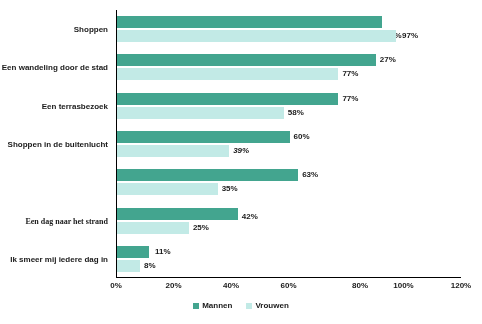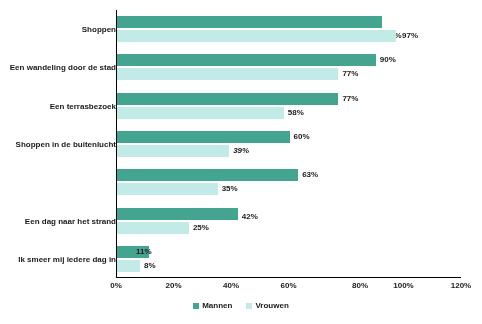--- a/index.html
+++ b/index.html
@@ -16,21 +16,21 @@
 
   #chart-root {
     position: relative;
     width: 482px;
     height: 324px;
   }
 
   
   .cat-labels {
     position: absolute;
-    left: 8px;
+    left: 0;
     top: 10px;
     width: 112px;
     height: 268px;
   }
   .cat-label {
     position: absolute;
     right: 4px;
     width: 108px;
     text-align: right;
     font-size: 8px;
@@ -133,54 +133,54 @@
 </head>
 <body>
 
 <div id="chart-root">
 
   <div class="cat-labels">
       <div class="cat-label" style="top: 19.1429px;">Shoppen</div>
       <div class="cat-label" style="top: 57.4286px;">Een wandeling door de stad</div>
       <div class="cat-label" style="top: 95.7143px;">Een terrasbezoek</div>
       <div class="cat-label" style="top: 134px;">Shoppen in de buitenlucht</div>
-      <div class="cat-label" style="top: 210.571px;">Een dag naar het strand</div>
+      <div class="cat-label" style="top: 210.571px; font-family: Liberation Serif, serif;">Een dag naar het strand</div>
       <div class="cat-label" style="top: 248.857px;">Ik smeer mij iedere dag in</div>
     </div>
 
   <div class="plot">
     <div class="axis-y-line"></div>
     <div class="axis-x-line"></div>
     <div class="bars">
         <div class="bar mannen" style="top: 6.14286px; left: 1px; width: 264.5px; background: rgb(67, 165, 143);"></div>
         <div class="bar-value" style="top: 20px; left: 265.5px;">92%</div>
         <div class="bar vrouwen" style="top: 20.1429px; left: 1px; width: 278.875px; background: rgb(194, 234, 230);"></div>
         <div class="bar-value" style="top: 20.1429px; left: 282px;">97%</div>
         <div class="bar mannen" style="top: 44.4286px; left: 1px; width: 258.75px; background: rgb(67, 165, 143);"></div>
-        <div class="bar-value" style="top: 44.4286px; left: 259.75px;">90%</div>
+        <div class="bar-value" style="top: 44.4286px; left: 259.75px;">27%</div>
         <div class="bar vrouwen" style="top: 58.4286px; left: 1px; width: 221.375px; background: rgb(194, 234, 230);"></div>
         <div class="bar-value" style="top: 58.4286px; left: 222.375px;">77%</div>
         <div class="bar mannen" style="top: 82.7143px; left: 1px; width: 221.375px; background: rgb(67, 165, 143);"></div>
         <div class="bar-value" style="top: 82.7143px; left: 222.375px;">77%</div>
         <div class="bar vrouwen" style="top: 96.7143px; left: 1px; width: 166.75px; background: rgb(194, 234, 230);"></div>
         <div class="bar-value" style="top: 96.7143px; left: 167.75px;">58%</div>
         <div class="bar mannen" style="top: 121px; left: 1px; width: 172.5px; background: rgb(67, 165, 143);"></div>
         <div class="bar-value" style="top: 121px; left: 173.5px;">60%</div>
         <div class="bar vrouwen" style="top: 135px; left: 1px; width: 112.125px; background: rgb(194, 234, 230);"></div>
         <div class="bar-value" style="top: 135px; left: 113.125px; font-style: italic;">39%</div>
         <div class="bar mannen" style="top: 159.286px; left: 1px; width: 181.125px; background: rgb(67, 165, 143);"></div>
         <div class="bar-value" style="top: 159.286px; left: 182.125px;">63%</div>
         <div class="bar vrouwen" style="top: 173.286px; left: 1px; width: 100.625px; background: rgb(194, 234, 230);"></div>
         <div class="bar-value" style="top: 173.286px; left: 101.625px;">35%</div>
         <div class="bar mannen" style="top: 197.571px; left: 1px; width: 120.75px; background: rgb(67, 165, 143);"></div>
         <div class="bar-value" style="top: 201px; left: 121.75px;">42%</div>
         <div class="bar vrouwen" style="top: 211.571px; left: 1px; width: 71.875px; background: rgb(194, 234, 230);"></div>
         <div class="bar-value" style="top: 211.571px; left: 72.875px;">25%</div>
         <div class="bar mannen" style="top: 235.857px; left: 1px; width: 31.625px; background: rgb(67, 165, 143);"></div>
-        <div class="bar-value" style="top: 235.857px; left: 16px;">11%</div>
+        <div class="bar-value" style="top: 235.857px; left: 35px;">11%</div>
         <div class="bar vrouwen" style="top: 249.857px; left: 1px; width: 23px; background: rgb(194, 234, 230);"></div>
         <div class="bar-value" style="top: 249.857px; left: 24px;">8%</div>
       </div>
   </div>
 
   <div class="x-ticks">
       <div class="x-tick" style="left: 0px;">0%</div>
       <div class="x-tick" style="left: 57.5px;">20%</div>
       <div class="x-tick" style="left: 115px;">40%</div>
       <div class="x-tick" style="left: 172.5px;">60%</div>

